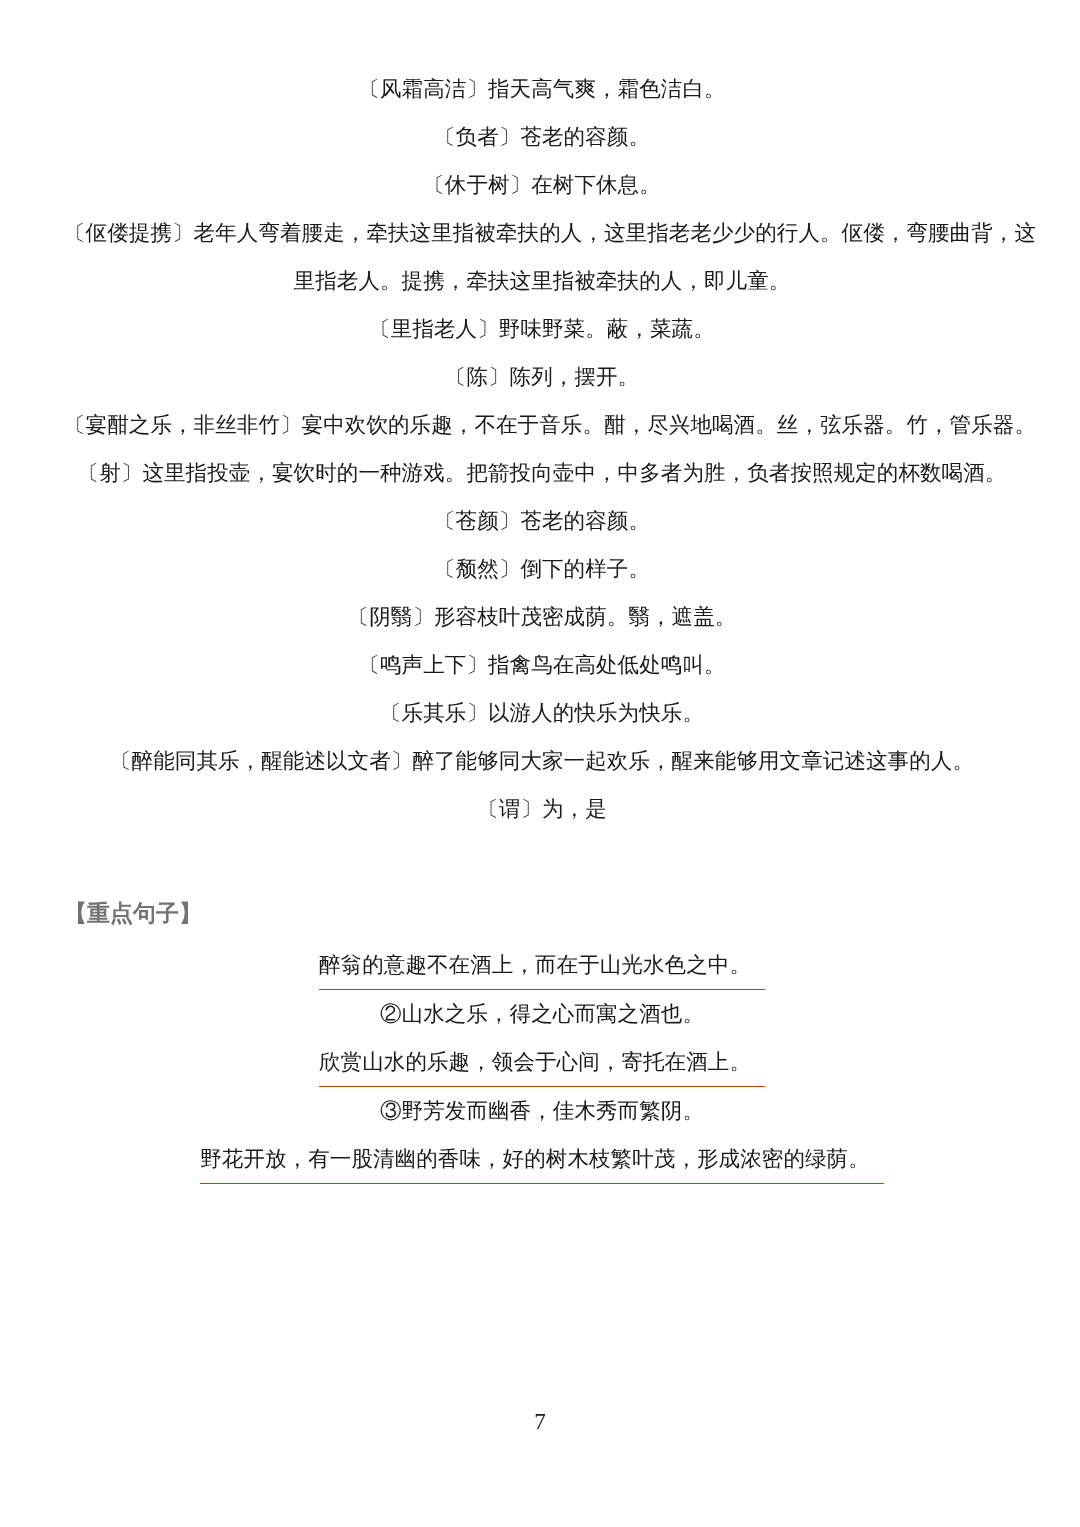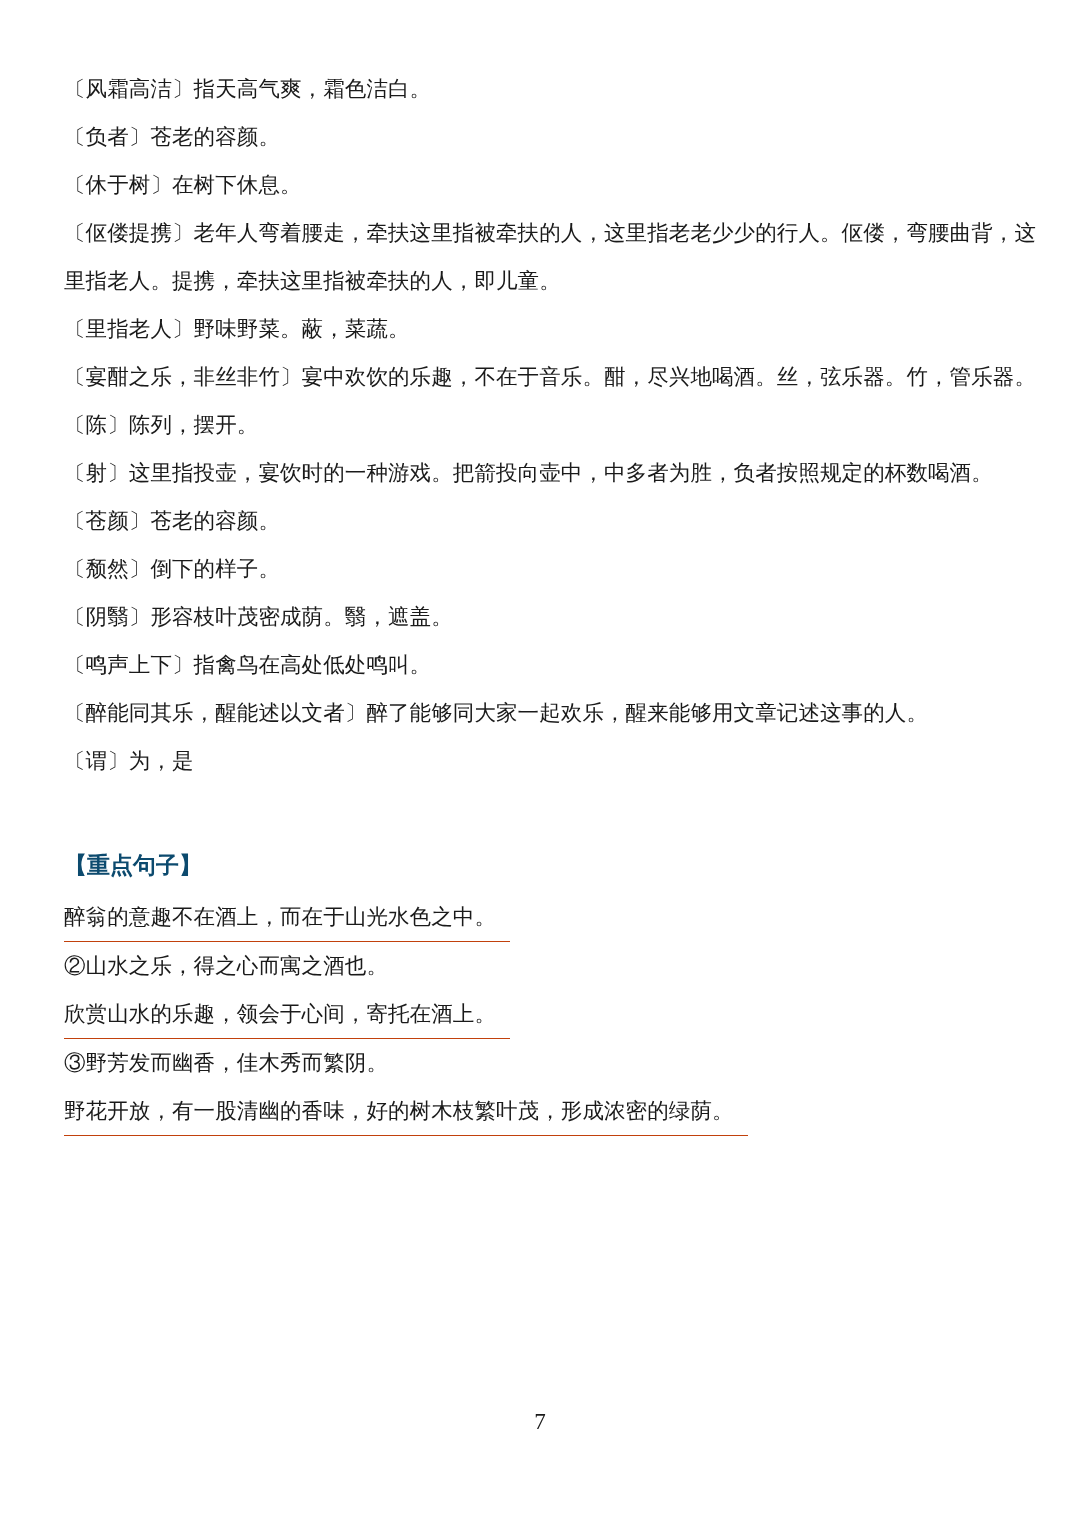--- a/index.html
+++ b/index.html
@@ -13,28 +13,29 @@
     position: relative;
   }
   .doc {
     padding: 65px 60px 0 64px;
   }
   .line {
     font-size: 21.5px;
     line-height: 48px;
     letter-spacing: 0.1px;
     white-space: nowrap;
+    text-align: center;
   }
   .section-heading {
     margin-top: 56px;
     margin-bottom: 4px;
     font-size: 23px;
     font-weight: bold;
     line-height: 48px;
-    color: #0c4a6e;
+    color: #737373;
     white-space: nowrap;
   }
   .translation .u {
     display: inline-block;
     border-bottom: 1px solid #c2410c;
     padding-right: 14px;
   }
   .page-number {
     position: absolute;
     top: 1408px;
@@ -52,27 +53,28 @@
 
 <div class="doc">
 
   <div class="glossary">
     <div class="line">〔风霜高洁〕指天高气爽，霜色洁白。</div>
     <div class="line">〔负者〕苍老的容颜。</div>
     <div class="line">〔休于树〕在树下休息。</div>
     <div class="line">〔伛偻提携〕老年人弯着腰走，牵扶这里指被牵扶的人，这里指老老少少的行人。伛偻，弯腰曲背，这</div>
     <div class="line">里指老人。提携，牵扶这里指被牵扶的人，即儿童。</div>
     <div class="line">〔里指老人〕野味野菜。蔽，菜蔬。</div>
+    <div class="line">〔陈〕陈列，摆开。</div>
     <div class="line">〔宴酣之乐，非丝非竹〕宴中欢饮的乐趣，不在于音乐。酣，尽兴地喝酒。丝，弦乐器。竹，管乐器。</div>
-    <div class="line">〔陈〕陈列，摆开。</div>
     <div class="line">〔射〕这里指投壶，宴饮时的一种游戏。把箭投向壶中，中多者为胜，负者按照规定的杯数喝酒。</div>
     <div class="line">〔苍颜〕苍老的容颜。</div>
     <div class="line">〔颓然〕倒下的样子。</div>
     <div class="line">〔阴翳〕形容枝叶茂密成荫。翳，遮盖。</div>
     <div class="line">〔鸣声上下〕指禽鸟在高处低处鸣叫。</div>
+    <div class="line">〔乐其乐〕以游人的快乐为快乐。</div>
     <div class="line">〔醉能同其乐，醒能述以文者〕醉了能够同大家一起欢乐，醒来能够用文章记述这事的人。</div>
     <div class="line">〔谓〕为，是</div>
   </div>
 
   <div class="section-heading">【重点句子】</div>
 
   <div class="sentences">
     <div class="line translation"><span class="u">醉翁的意趣不在酒上，而在于山光水色之中。</span></div>
     <div class="line original">②山水之乐，得之心而寓之酒也。</div>
     <div class="line translation"><span class="u">欣赏山水的乐趣，领会于心间，寄托在酒上。</span></div>

